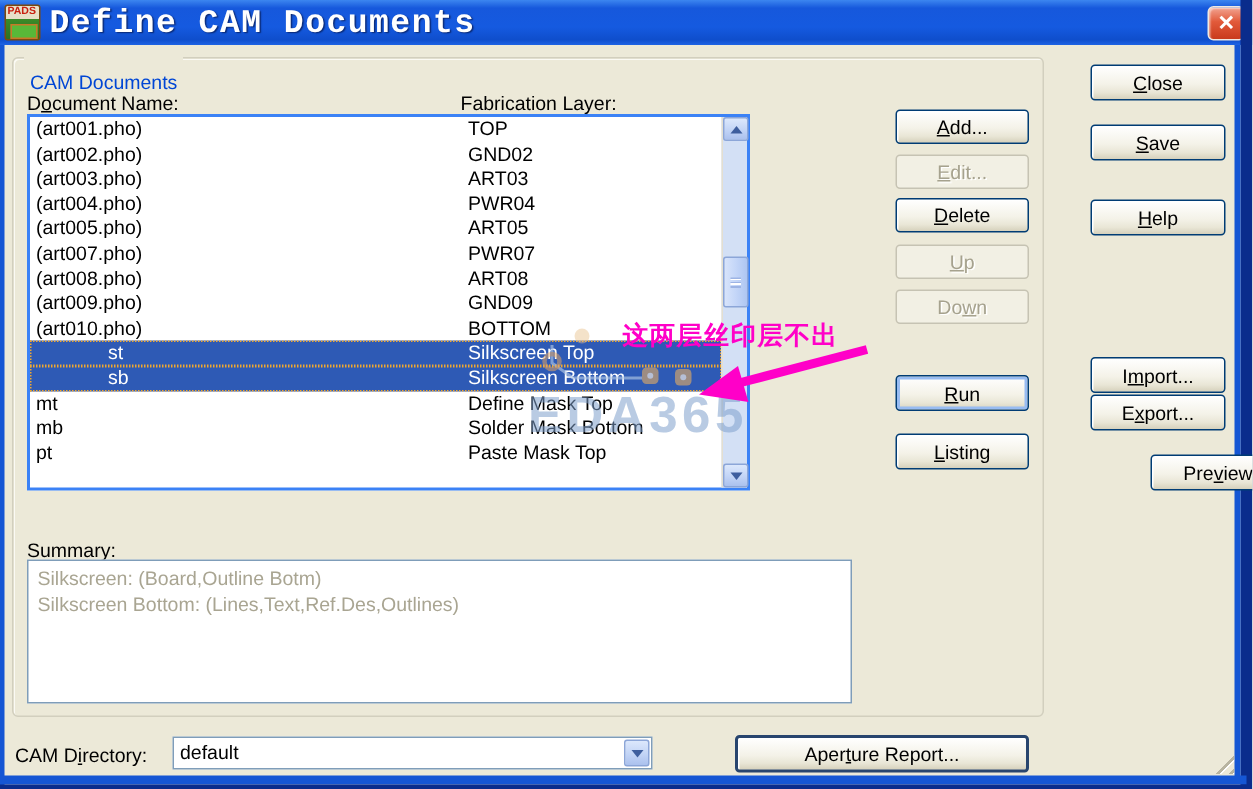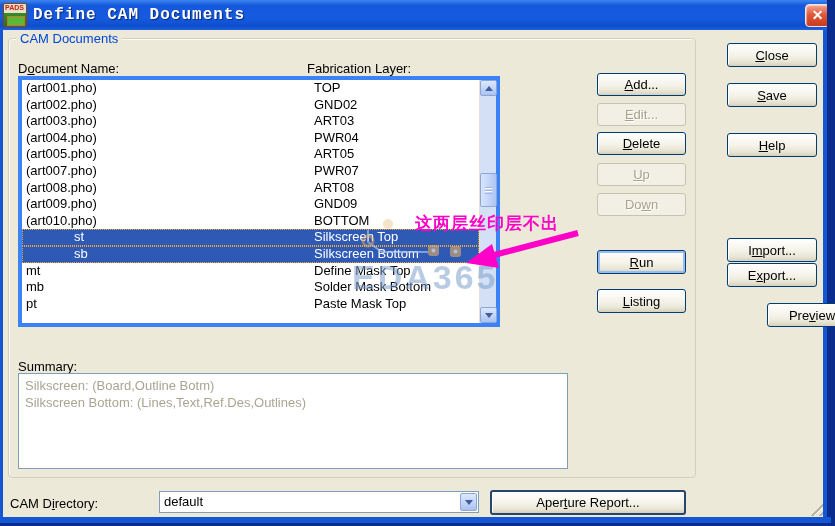--- a/index.html
+++ b/index.html
@@ -6,21 +6,21 @@
   html,body { width:835px; height:526px; overflow:hidden; }
   body { font-family:"Liberation Sans", sans-serif; font-size:13px; }
 
   .window { position:relative; width:835px; height:526px; background:#ECE9D8; overflow:hidden; }
 
   
   .titlebar { position:absolute; left:0; top:0; width:835px; height:30px;
     background:linear-gradient(180deg,#3C86F0 0%,#1658DC 18%,#155AE0 60%,#0F4ECC 88%,#1E63E4 100%);
     display:flex; align-items:center; }
   .title-text { color:#FFFFFF; font-family:"Liberation Mono","DejaVu Sans Mono",monospace;
-    font-weight:bold; font-size:16px; letter-spacing:1px; margin-left:6px;
+    font-weight:bold; font-size:22px; letter-spacing:1px; margin-left:6px;
     text-shadow:1px 1px 1px rgba(0,0,30,.55); white-space:nowrap; }
   .app-icon { width:24px; height:24px; margin-left:3px; border:1px solid #7A4A10; border-radius:2px;
     background:linear-gradient(180deg,#E8E0C8 0%,#E8E0C8 40%,#3A8A28 40%,#2E7020 100%);
     position:relative; flex:0 0 auto; }
   .app-icon::before { content:"PADS"; position:absolute; top:0px; left:1px; font-size:7px; font-weight:bold;
     color:#C82010; font-family:"Liberation Sans",sans-serif; }
   .app-icon::after { content:""; position:absolute; left:3px; top:12px; width:16px; height:8px;
     background:#58B838; border:1px solid #C87828; }
   .close-x { position:absolute; top:4px; right:5px; width:25px; height:23px; border-radius:4px;
     border:1px solid #F0E8E0; background:linear-gradient(180deg,#F2A492 0%,#E25A3A 45%,#C93A1C 100%);
@@ -33,29 +33,29 @@
   .frame-bottom-light { position:absolute; left:0; bottom:3px; width:831px; height:6px; background:#1556D4; }
   .frame-bottom-dark { position:absolute; left:0; bottom:0; width:831px; height:3px; background:#0A2C8C; }
 
   .resize-grip { position:absolute; right:12px; bottom:10px; width:17px; height:17px;
     background:repeating-linear-gradient(135deg, transparent 0 3px, #B8B4A0 3px 5px, #FFFFFF 5px 6px);
     clip-path:polygon(100% 0, 100% 100%, 0 100%); }
 
   
   .groupbox { position:absolute; left:8px; top:38px; width:688px; height:440px;
     border:1px solid #D2CFBE; border-radius:4px; box-shadow:inset 1px 1px 0 #FBFAF4; }
-  .groupbox-label { position:absolute; left:16px; top:31px; background:#ECE9D8; padding:0 4px;
+  .groupbox-label { position:absolute; left:16px; top:31px; background:#ECE9D8; padding:16px 4px;
     color:#0046D5; font-size:13px;text-align:center; }
 
   .col-label { position:absolute; color:#000; font-size:13px; }
   u { text-decoration:underline; }
 
   
   .listbox { position:absolute; left:18px; top:76px; width:482px; height:251px;
-    background:#FFFFFF; border:4px solid #3b82f6; }
+    background:#FFFFFF; border:2px solid #3b82f6; }
   .rows { position:absolute; left:0; top:0; right:17px; bottom:0; overflow:hidden; }
   .row { position:relative; height:16.6px; line-height:16.6px; font-size:13px; color:#000;
     white-space:nowrap; cursor:default; }
   .row .name { padding-left:4px; }
   .row .layer { position:absolute; left:292px; top:0; }
   .row.selected { background:#2E5AB5; color:#FFFFFF; outline:1px dotted #F0A830; outline-offset:-1px;padding-left:48px; }
 
   
   .scrollbar { position:absolute; top:0; right:0; bottom:0; width:17px;
     background:#D3E0F5; border-left:1px solid #E4DFD0; }
@@ -84,21 +84,21 @@
     cursor:pointer; box-shadow:inset 1px 1px 0 #FFFFFF; }
   .btn.disabled { border-color:#C6C3B3; color:#A6A28E; background:#F2F0E4;
     box-shadow:none; text-shadow:1px 1px 0 #FFFFFF; cursor:default; }
   .btn.default-focus { box-shadow:inset 0 0 0 2px #98BCF2, inset 1px 1px 0 #FFFFFF; }
 
   .mid-btn { left:597px; width:89px; height:23px; }
   .right-btn { left:727px; width:90px; height:24px; }
 
   
   .combo { position:absolute; left:115px; top:491px; width:320px; height:22px;
-    background:#FFFFFF; border:1px solid #7F9DB9;margin-left:44px; }
+    background:#FFFFFF; border:1px solid #7F9DB9; }
   .combo .value { position:absolute; left:4px; top:2px; font-size:13px; color:#000; }
   .combo .arrow-btn { position:absolute; right:1px; top:1px; width:17px; height:18px; border-radius:2px;
     border:1px solid #8CA6D8; background:linear-gradient(180deg,#DCE8FC 0%,#C2D4F6 55%,#ABC1EE 100%);
     display:flex; align-items:center; justify-content:center; }
   .aperture-btn { left:490px; top:490px; width:196px; height:25px; border:2px solid #28456E; }
 
   
   .watermark { position:absolute; left:352px; top:258px; font-size:34px; font-weight:bold;
     color:rgba(128,160,204,.55); letter-spacing:3px; pointer-events:none; z-index:5; }
   .annotation-text { position:absolute; left:415px; top:212px; font-size:17px; font-weight:bold;

